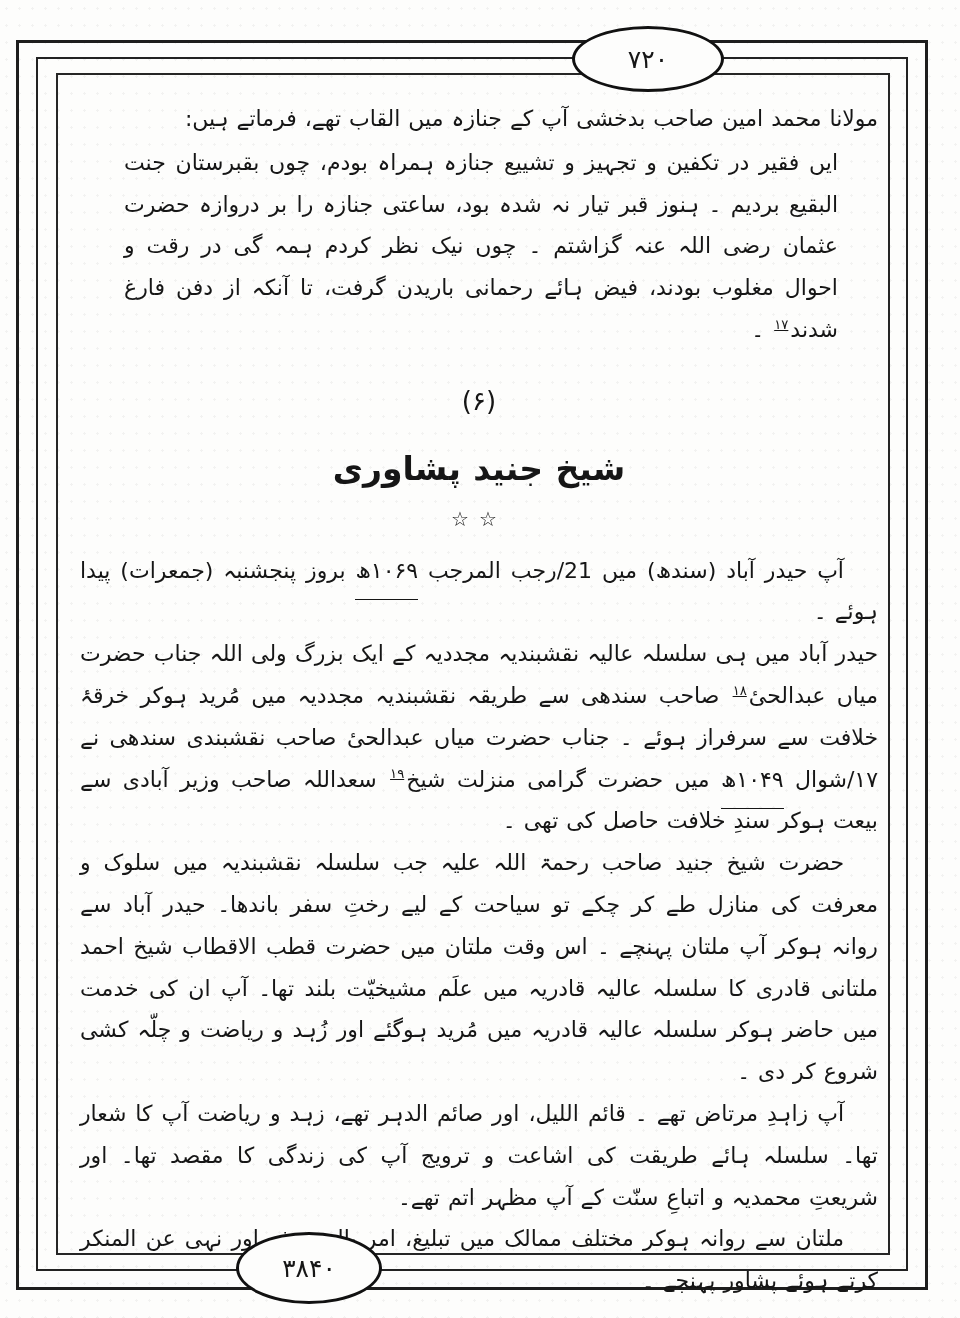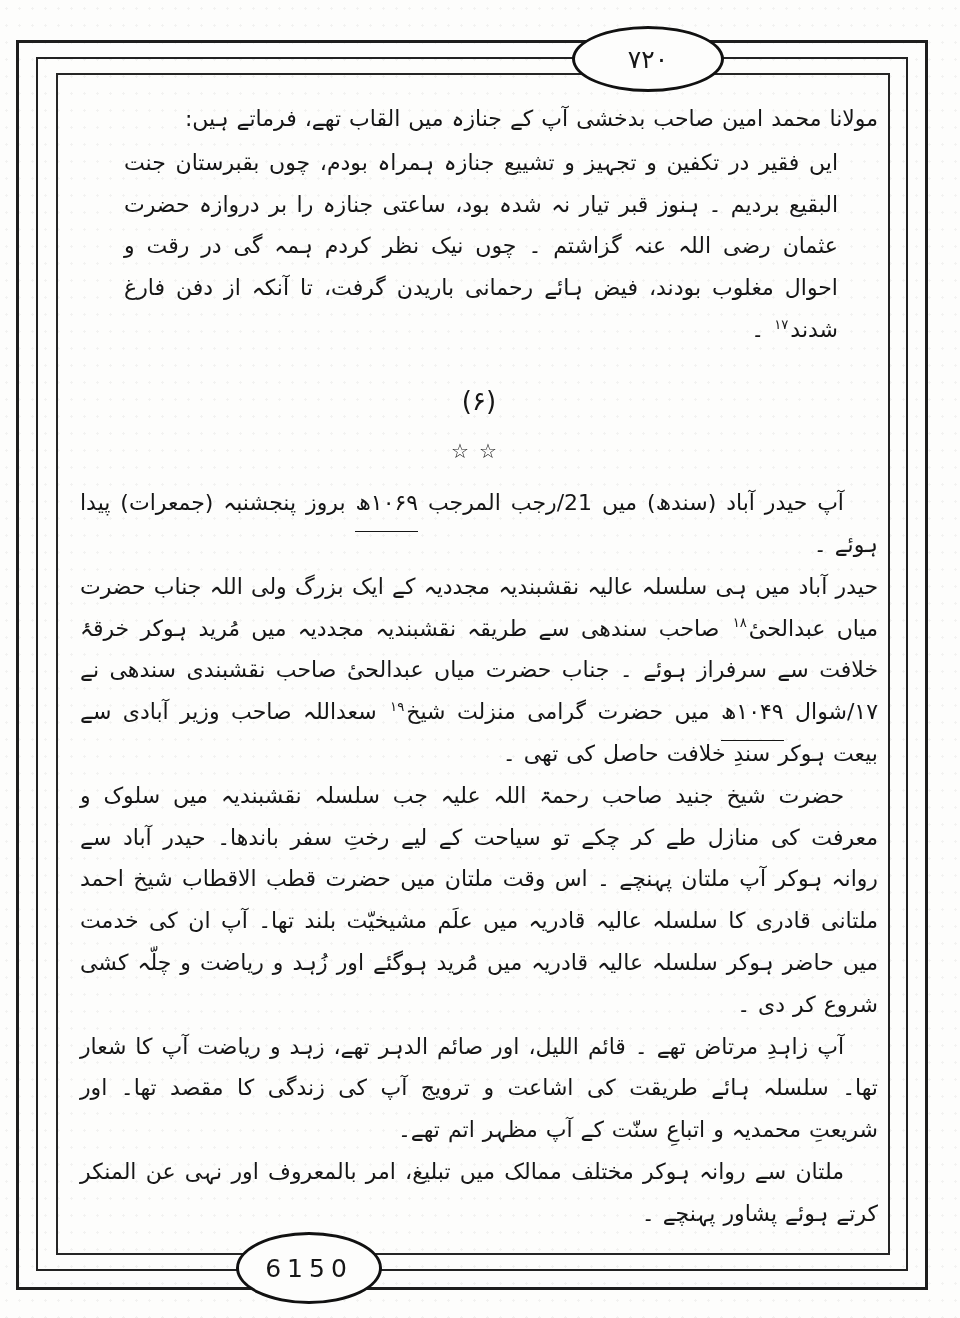--- a/index.html
+++ b/index.html
@@ -43,48 +43,49 @@
     word-spacing:1px;
   }
   .intro{margin:8px 0 2px 0;text-align:right;}
   .quote{margin:2px 40px 6px 44px;text-align:justify;}
   .sec-num{text-align:center;font-size:26px;margin-top:26px;letter-spacing:2px;}
   .chapter-title{text-align:center;font-size:33px;font-weight:bold;margin-top:18px;line-height:1.5;}
   .stars{text-align:center;font-size:20px;letter-spacing:10px;margin-top:6px;}
   .paras{margin-top:12px;}
   .para{text-indent:34px;margin:0;}
   .para.no-indent{text-indent:0;}
-  sup.fn{font-size:0.6em;vertical-align:super;line-height:0;padding:0 2px;}
+  sup.fn{font-size:0.6em;vertical-align:super;line-height:0;padding:0 2px;text-decoration:underline;}
   .u{border-bottom:1.6px solid #161616;padding-bottom:16px;}
 </style>
 </head>
 <body>
 
 <div class="page">
 
   <div class="frame frame-outer"></div>
   <div class="frame frame-middle"></div>
   <div class="frame frame-inner"></div>
 
   <div class="oval oval-top">
     <span>۷۲۰</span>
   </div>
 
   <div class="oval oval-bottom">
-    <span>6150</span>
+    <span>۳۸۴۰</span>
   </div>
 
   <div class="content">
 
     <p class="intro">مولانا محمد امین صاحب بدخشی آپ کے جنازہ میں القاب تھے، فرماتے ہیں:</p>
 
     <p class="quote"><span>ایں فقیر در تکفین و تجہیز و تشییع جنازہ ہمراہ بودم، چوں بقبرستان جنت البقیع بردیم ۔ ہنوز قبر تیار نہ شدہ بود، ساعتی جنازہ را بر دروازہ حضرت عثمان رضی اللہ عنہ گزاشتم ۔ چوں نیک نظر کردم ہمہ گی در رقت و احوال مغلوب بودند، فیض ہائے رحمانی باریدن گرفت، تا آنکہ از دفن فارغ شدند</span><sup class="fn">۱۷</sup><span> ۔</span></p>
 
     <div class="sec-num">(۶)</div>
 
+    <div class="chapter-title">شیخ جنید پشاوری</div>
 
     <div class="stars">☆☆</div>
 
     <div class="paras">
 
 
       <p class="para"><span>آپ حیدر آباد (سندھ) میں 21/رجب المرجب </span><span class="u">۱۰۶۹ھ</span><span> بروز پنجشنبہ (جمعرات) پیدا ہوئے ۔</span></p>
 
       <p class="para no-indent"><span>حیدر آباد میں ہی سلسلہ عالیہ نقشبندیہ مجددیہ کے ایک بزرگ ولی اللہ جناب حضرت میاں عبدالحیٔ</span><sup class="fn">۱۸</sup><span> صاحب سندھی سے طریقہ نقشبندیہ مجددیہ میں مُرید ہوکر خرقۂ خلافت سے سرفراز ہوئے ۔ جناب حضرت میاں عبدالحیٔ صاحب نقشبندی سندھی نے ۱۷/شوال </span><span class="u">۱۰۴۹ھ</span><span> میں حضرت گرامی منزلت شیخ</span><sup class="fn">۱۹</sup><span> سعداللہ صاحب وزیر آبادی سے بیعت ہوکر سندِ خلافت حاصل کی تھی ۔</span></p>
 

